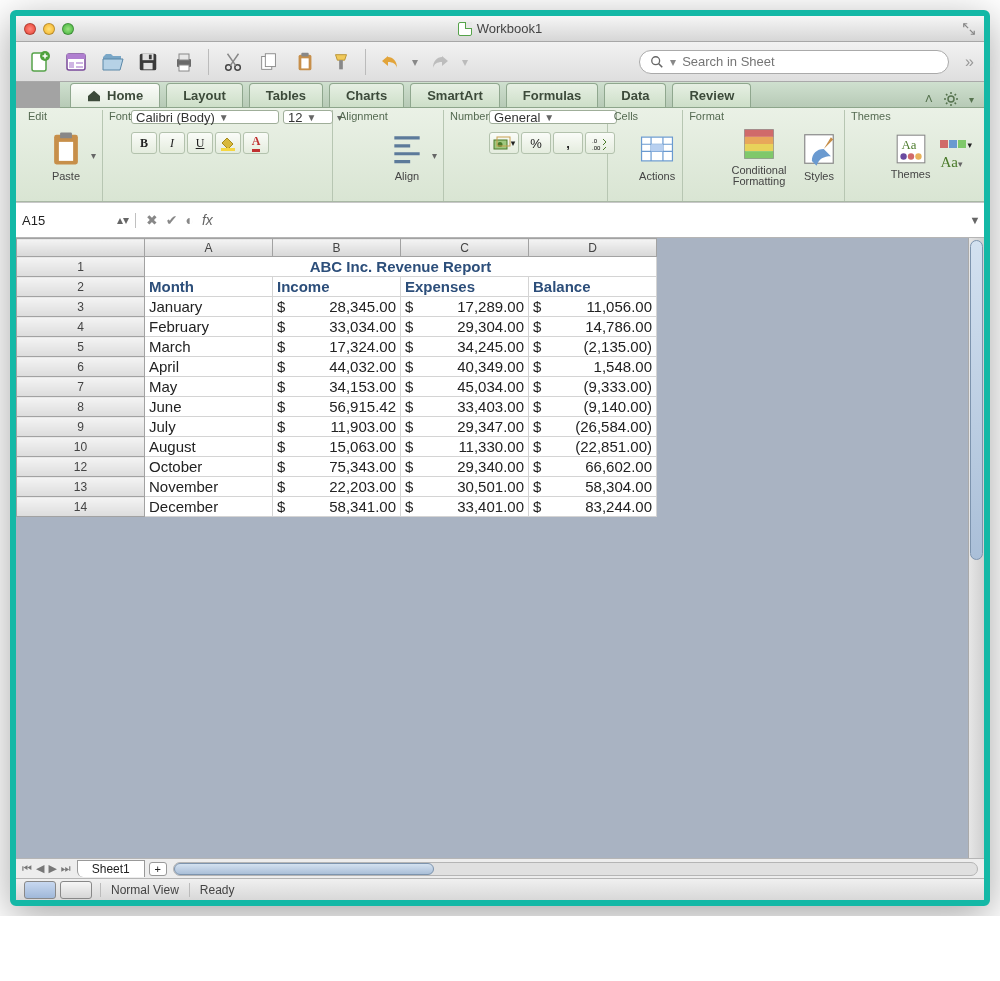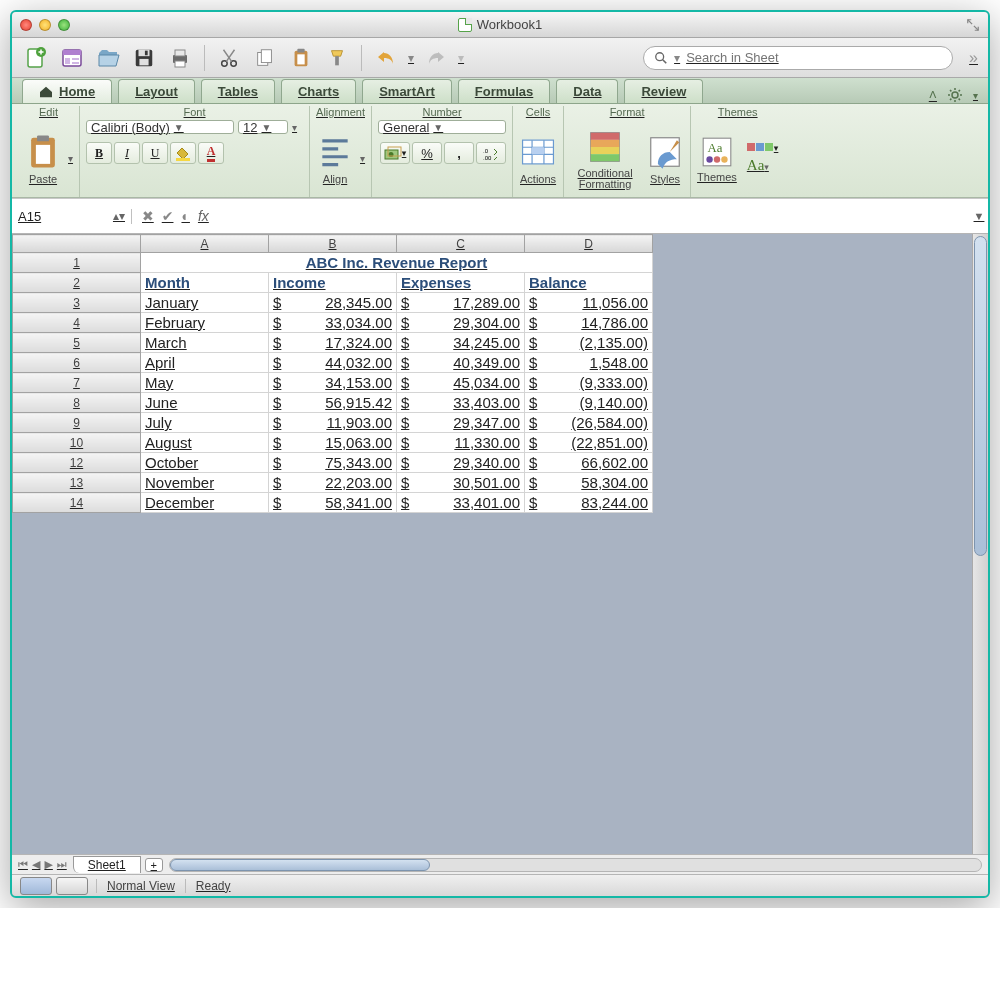--- a/index.html
+++ b/index.html
@@ -7,27 +7,26 @@
     font-family: "Lucida Grande", "Helvetica Neue", Arial, sans-serif;
     font-size: 12px;
     background: #fff;
     display: flex;
     justify-content: center;
     padding: 10px;
     color: #222;
   }
   .window {
     width: 980px;
-    border: 2px solid #14b8a6;
+    border: 6px solid #14b8a6;
     border-radius: 6px;
     overflow: hidden;
     box-shadow: 0 10px 40px rgba(0,0,0,.35);
     background: #a3a3a3;
     position: relative;
-    text-decoration: underline;
   }
   
   .titlebar {
     height: 26px;
     background: linear-gradient(#f6f6f6,#d6d6d6);
     border-bottom: 1px solid #a7a7a7;
     display: flex;
     align-items: center;
     padding: 0 8px;
     gap: 6px;
@@ -60,37 +59,37 @@
   .search{
     margin-left:auto;display:flex;align-items:center;gap:6px;
     background:#fff;border:1px solid #aaa;border-radius:14px;
     height:24px;padding:0 10px;width:310px;
   }
   .search input{border:0;outline:0;font-size:13px;color:#777;background:transparent;flex:1;}
   .dblchev{color:#999;margin-left:8px;font-size:16px;}
   
   .ribtabs{
     height:26px;display:flex;align-items:flex-end;gap:6px;padding:0 10px;
-    background:linear-gradient(#cfe0cf,#b7cab6);border-bottom:1px solid #8da58b;
+    background:linear-gradient(#cfe0cf,#b7cab6);border-bottom:1px solid #8da58b;margin-left:44px;
   }
   .ribtab{
     padding:4px 16px;border:1px solid #8fa78e;border-bottom:0;
     border-radius:4px 4px 0 0;background:linear-gradient(#e6efe3,#cddfc8);
     font-weight:bold;color:#3c4a3a;font-size:13px;position:relative;
   }
   .ribtab.active{background:linear-gradient(#fbfcfa,#e2ecde);}
   .hometab{display:flex;align-items:center;gap:6px;}
   .ribright{margin-left:auto;display:flex;align-items:center;gap:10px;color:#56734f;font-size:14px;}
   
   .ribbon{
     height:94px;background:linear-gradient(#eaf1e6,#d9e5d3);
     display:flex;border-bottom:1px solid #a9b8a5;padding:2px 6px 0 6px;
   }
   .group{
-    border-right:1px solid #b7c6b2;padding:0 6px;display:flex;flex-direction:column;
+    border-right:1px solid #b7c6b2;padding:0 6px;display:flex;flex-direction:row;
   }
   .group:last-child{border-right:0;}
   .grplabel{font-size:11px;color:#556a52;text-align:center;margin-bottom:2px;}
   .grpbody{flex:1;display:flex;align-items:center;gap:6px;}
   .btncol{display:flex;flex-direction:column;align-items:center;font-size:11px;color:#444;gap:2px;}
   .bigsvg{width:38px;height:38px;}
   .dropdown{
     height:14px;border:1px solid #9fae99;background:#fff;border-radius:3px;
     display:flex;align-items:center;padding:0 4px;font-size:13px;color:#333;
   }
@@ -343,21 +342,21 @@
               <path d="M4 5h16M4 10h10M4 15h16M4 20h10" stroke="#5c7a9a" stroke-width="2"></path>
             </svg>
           <span>Align</span>
         </div>
         <span style="color:#666;font-size:10px">▾</span>
       </div>
     </div>
 
     <div class="group" style="min-width:140px">
       <div class="grplabel">Number</div>
-      <div class="grpbody" style="flex-direction:column;align-items:flex-end;gap:4px;">
+      <div class="grpbody" style="flex-direction:column;align-items:flex-start;gap:4px;">
         <div class="dropdown" style="width:128px">
             <span>General</span>
             <span class="dd">▼</span>
           </div>
         <div class="numbtns">
           <div class="nbtn">
               <svg width="18" height="14" viewBox="0 0 18 14">
                 <rect x="1" y="4" width="13" height="9" fill="#9fc87f" stroke="#4a7a2a"></rect>
                 <circle cx="7" cy="8.5" r="2.5" fill="#4a7a2a"></circle>
                 <rect x="4" y="1" width="13" height="9" fill="none" stroke="#c8a050"></rect>

